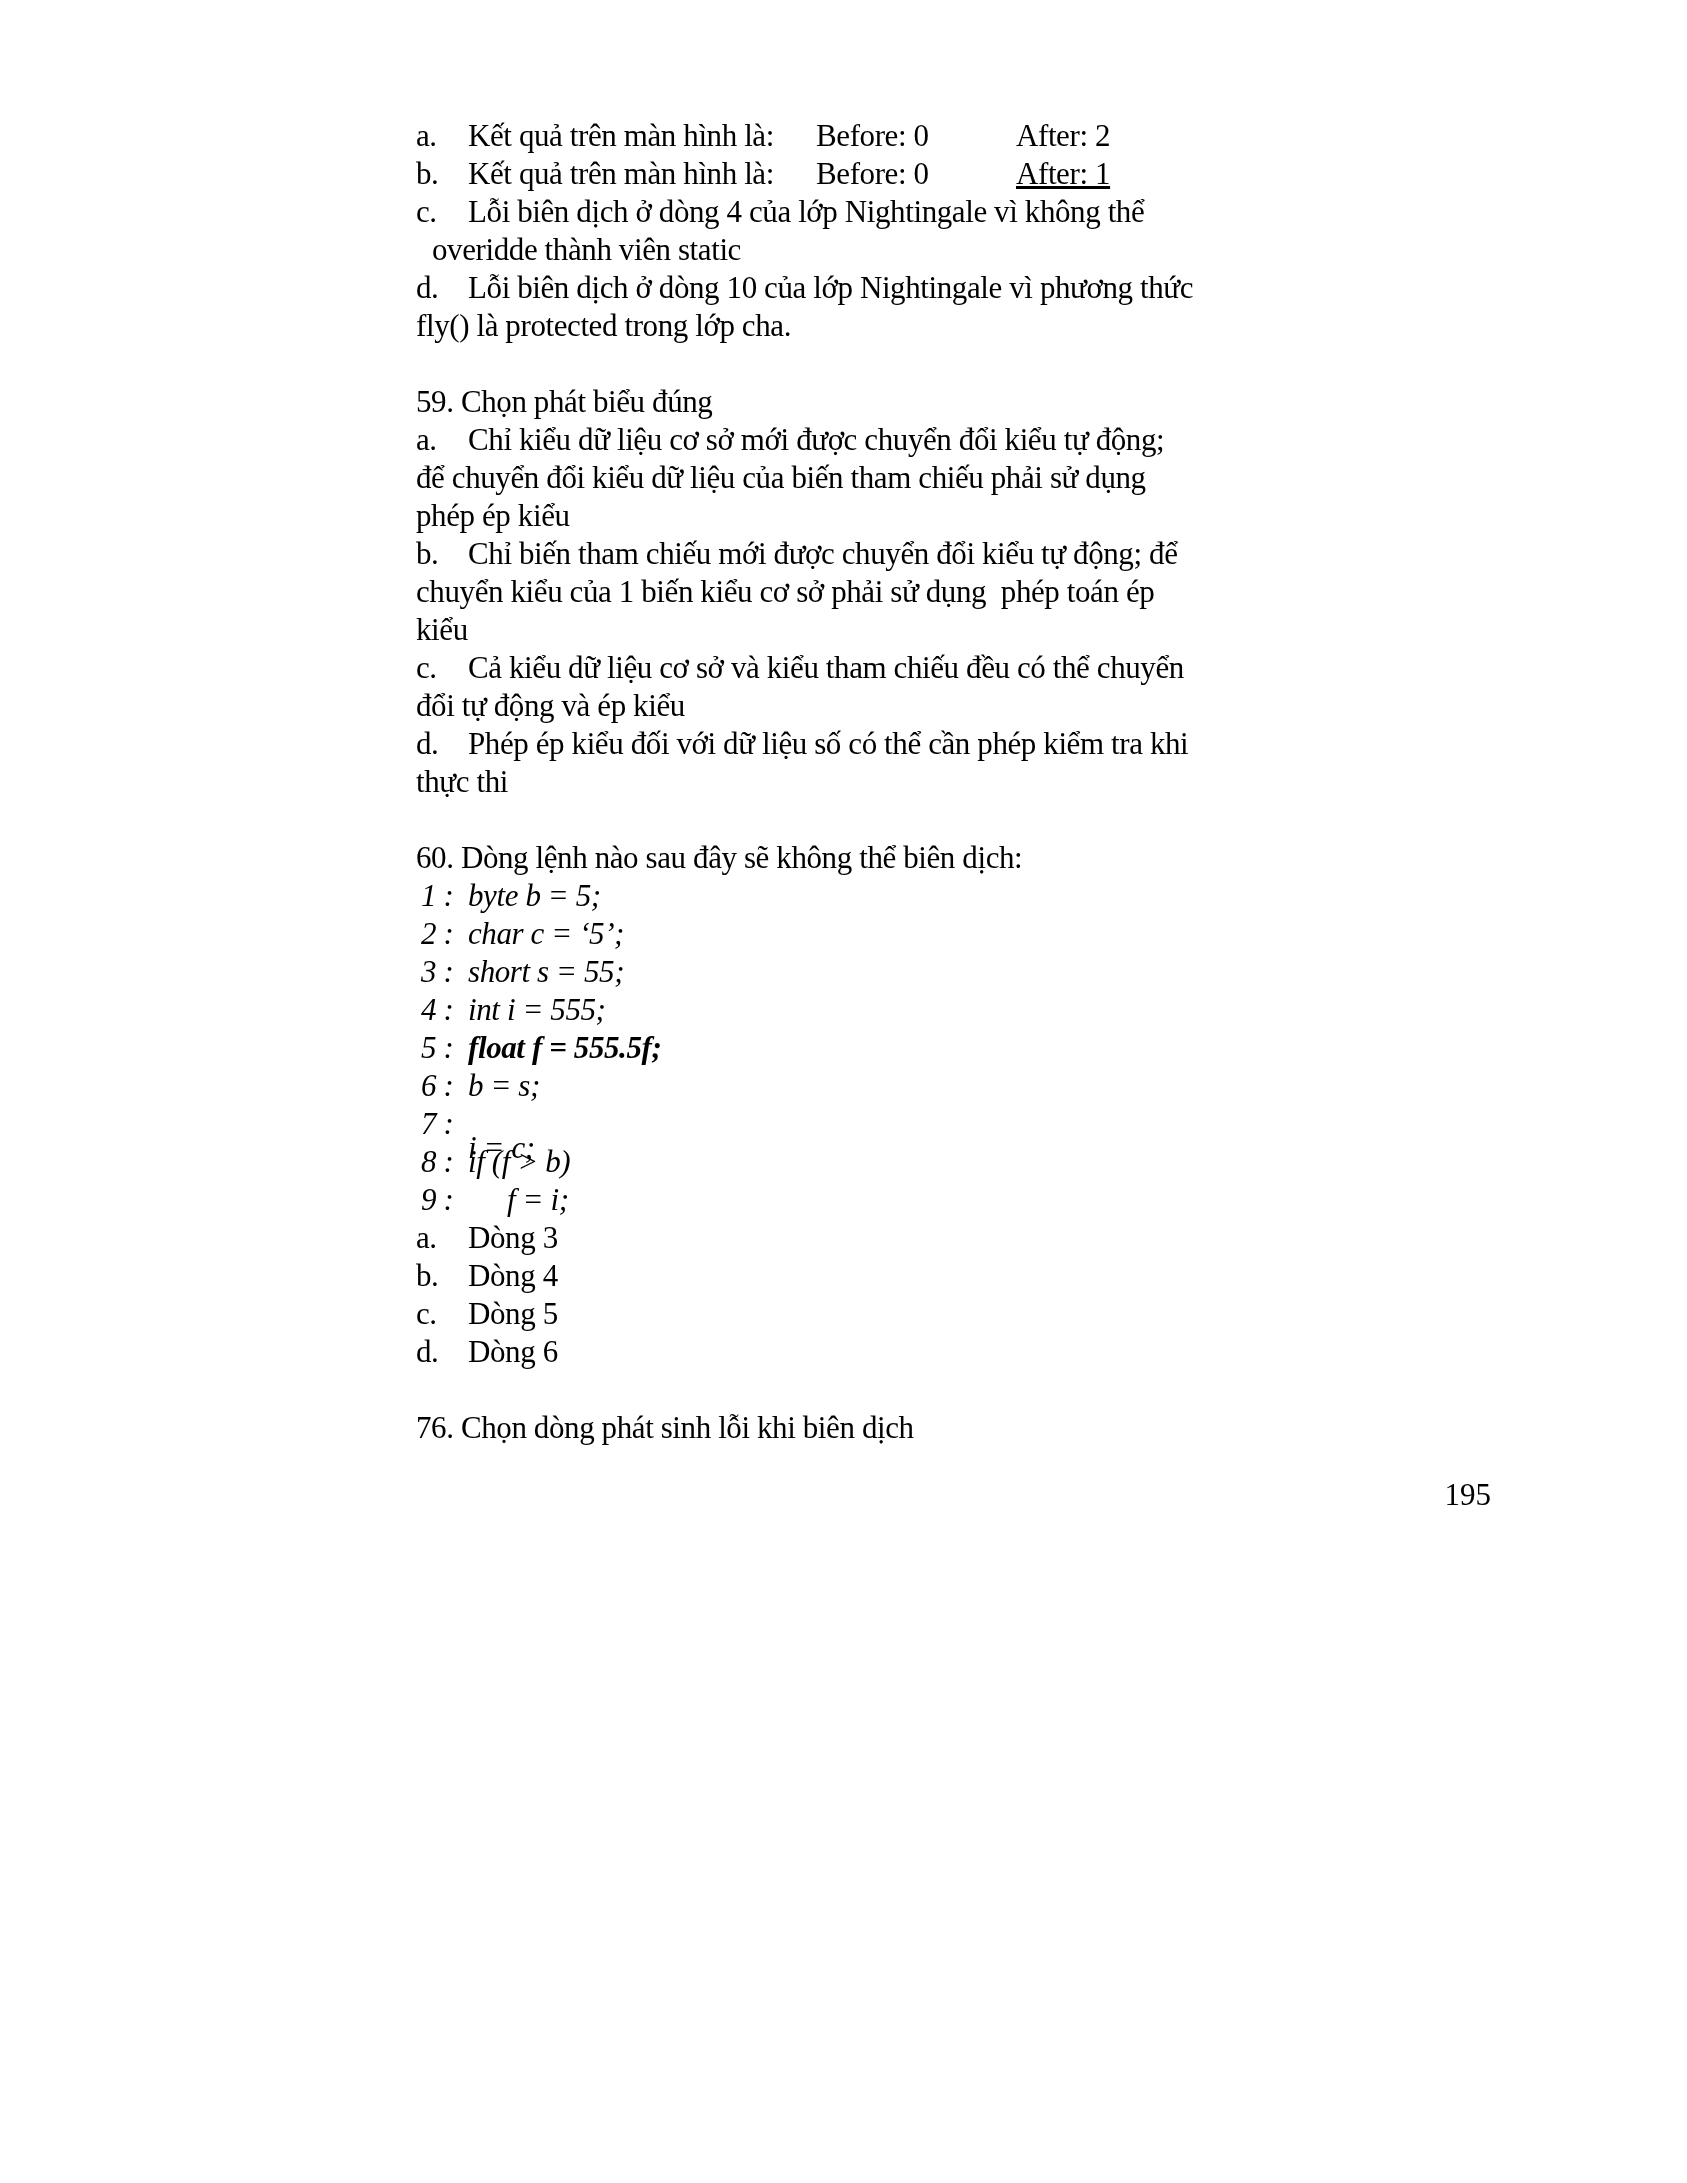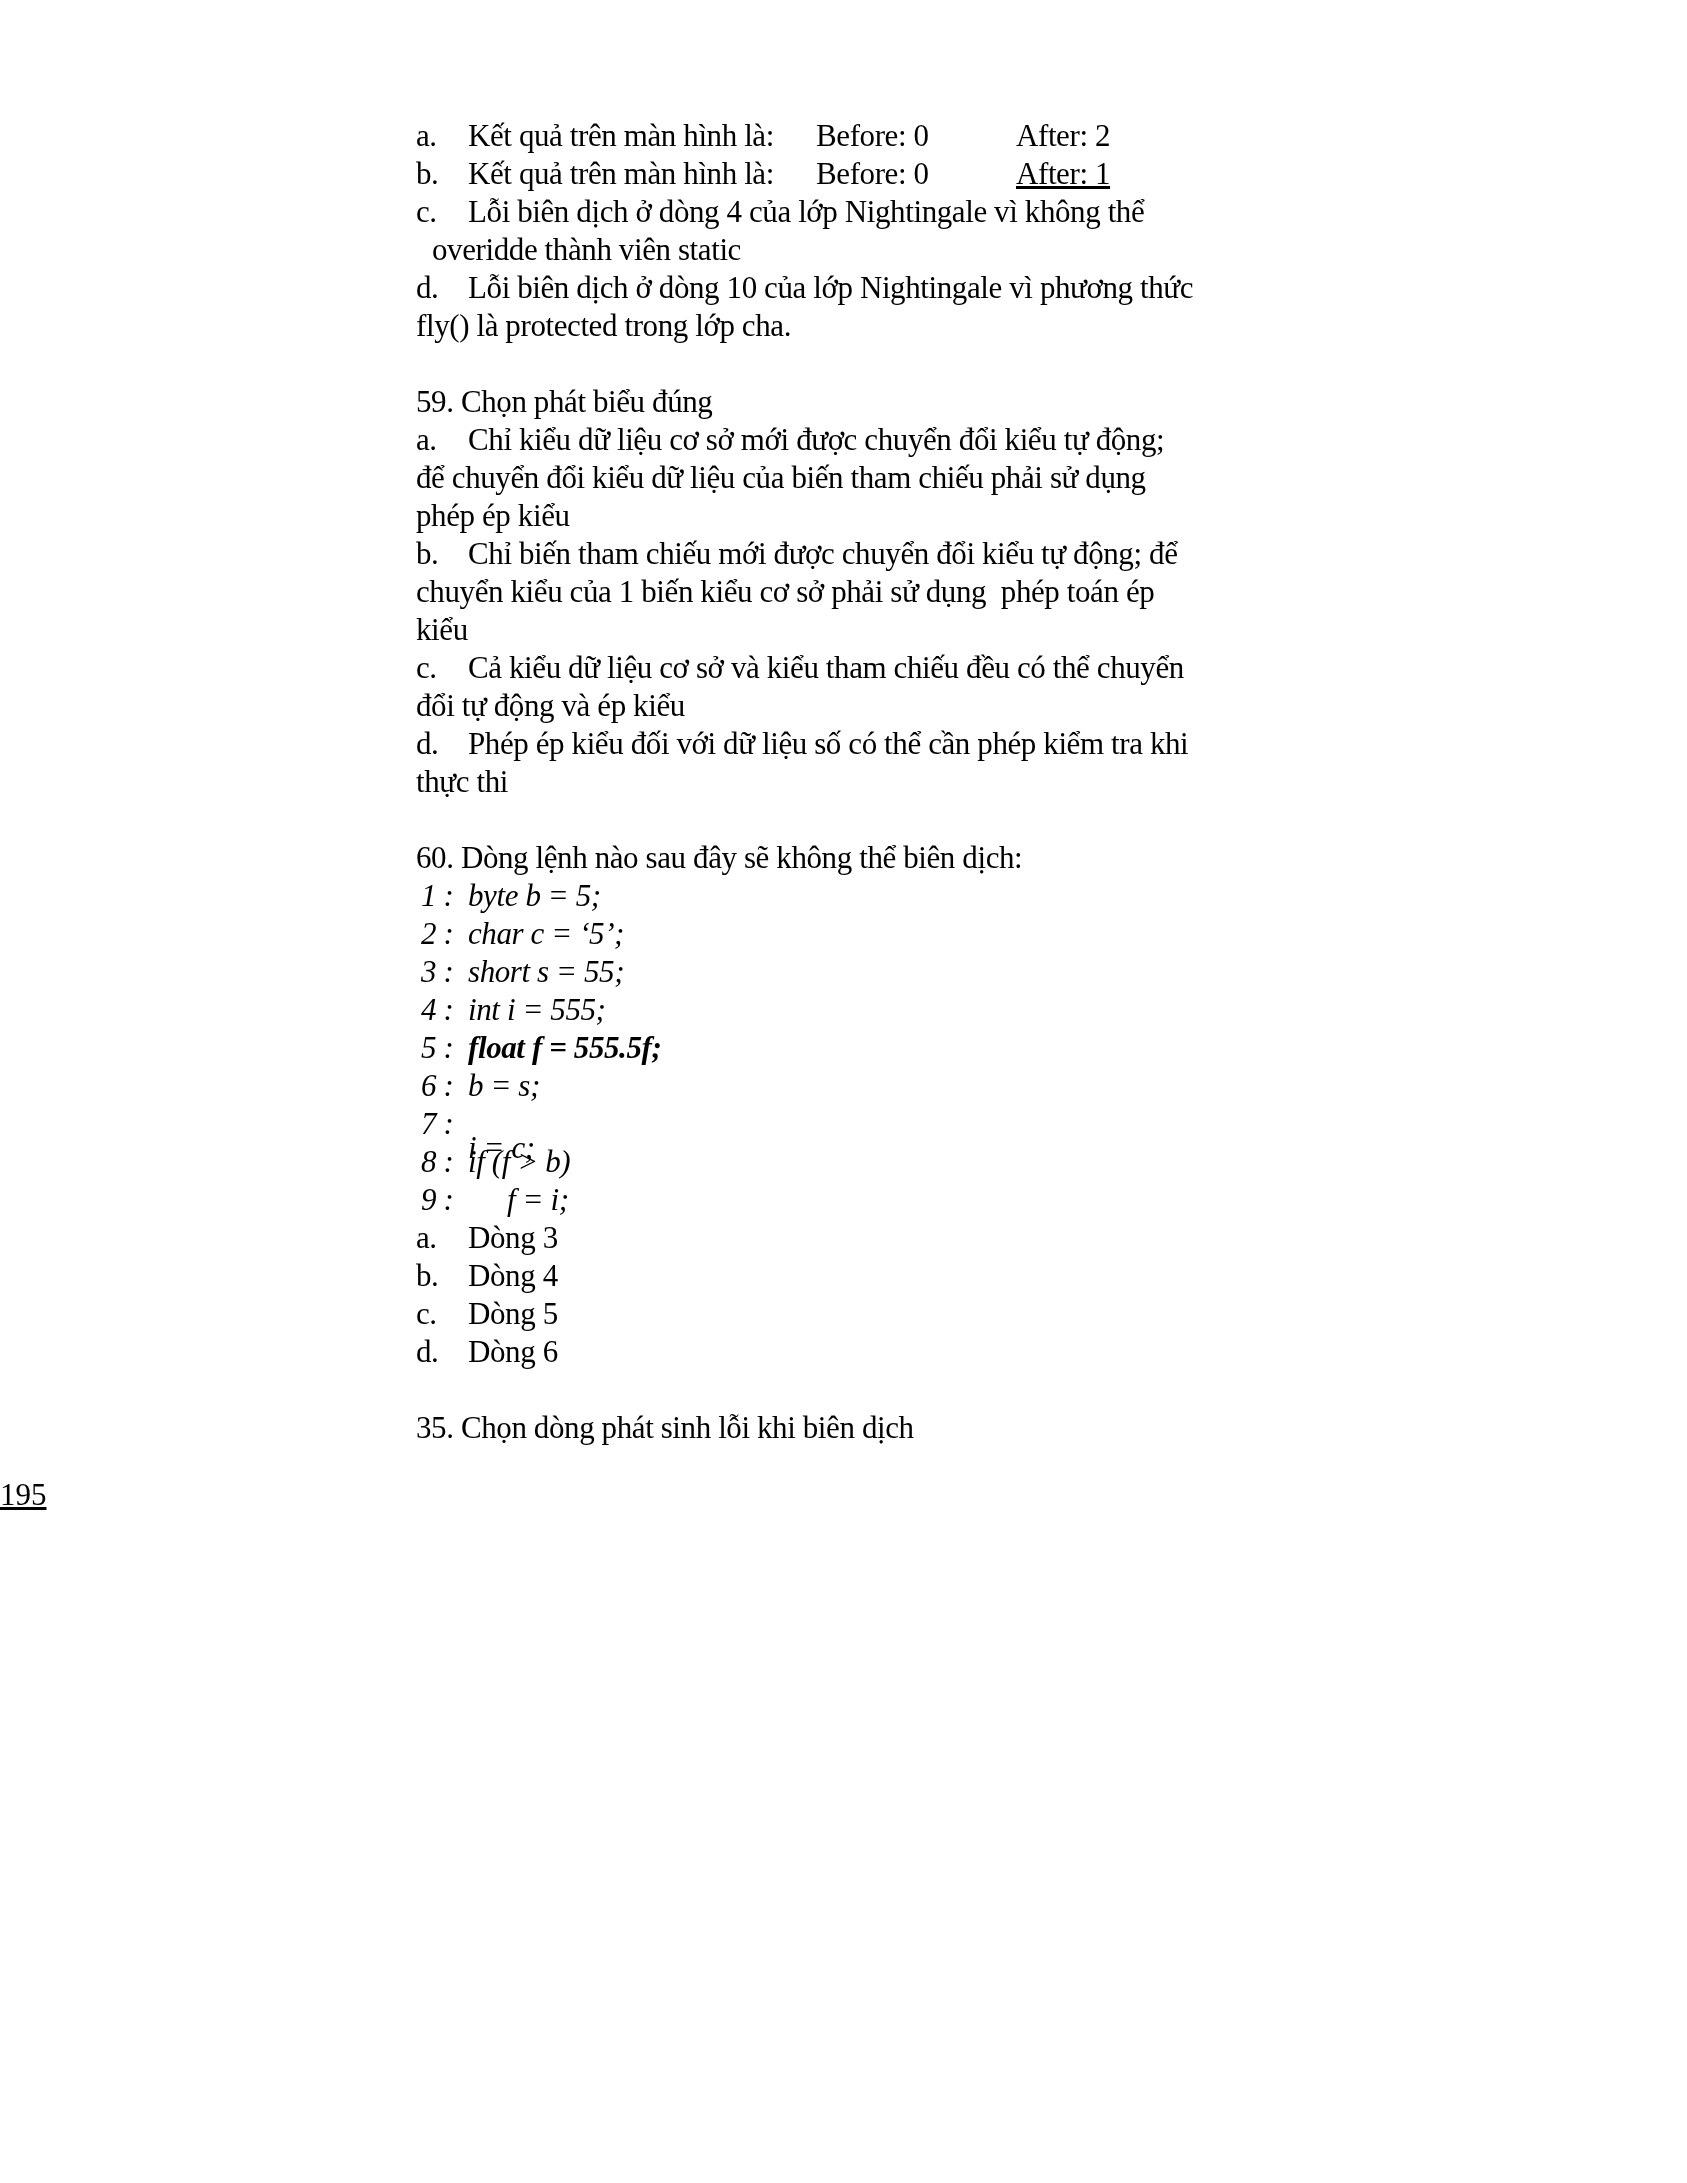--- a/index.html
+++ b/index.html
@@ -35,24 +35,23 @@
     letter-spacing: -0.4px;
   }
   .italic {
     font-style: italic;
   }
   .page-number {
     position: absolute;
     top: 1476px;
     left: 0;
     width: 1491px;
-    text-align: left;
+    text-align: right;
     font-size: 31px;
     line-height: 38px;
-    text-decoration: underline;
   }
 </style>
 </head>
 <body>
 
 <div class="page">
   <div class="text-block">
       <div class="row">
         <span class="part" style="left: 0px;">a.</span>
         <span class="part" style="left: 52px;">Kết quả trên màn hình là:</span>
@@ -168,18 +167,18 @@
       <div class="row">
         <span class="part" style="left: 0px;">c.</span>
         <span class="part" style="left: 52px;">Dòng 5</span>
       </div>
       <div class="row">
         <span class="part" style="left: 0px;">d.</span>
         <span class="part" style="left: 52px;">Dòng 6</span>
       </div>
       <div class="row"></div>
       <div class="row">
-        <span class="part" style="left: 0px;">35. Chọn dòng phát sinh lỗi khi biên dịch</span>
+        <span class="part" style="left: 0px;">76. Chọn dòng phát sinh lỗi khi biên dịch</span>
       </div>
     </div>
   <div class="page-number">195</div>
 </div>
 
 
 </body></html>

